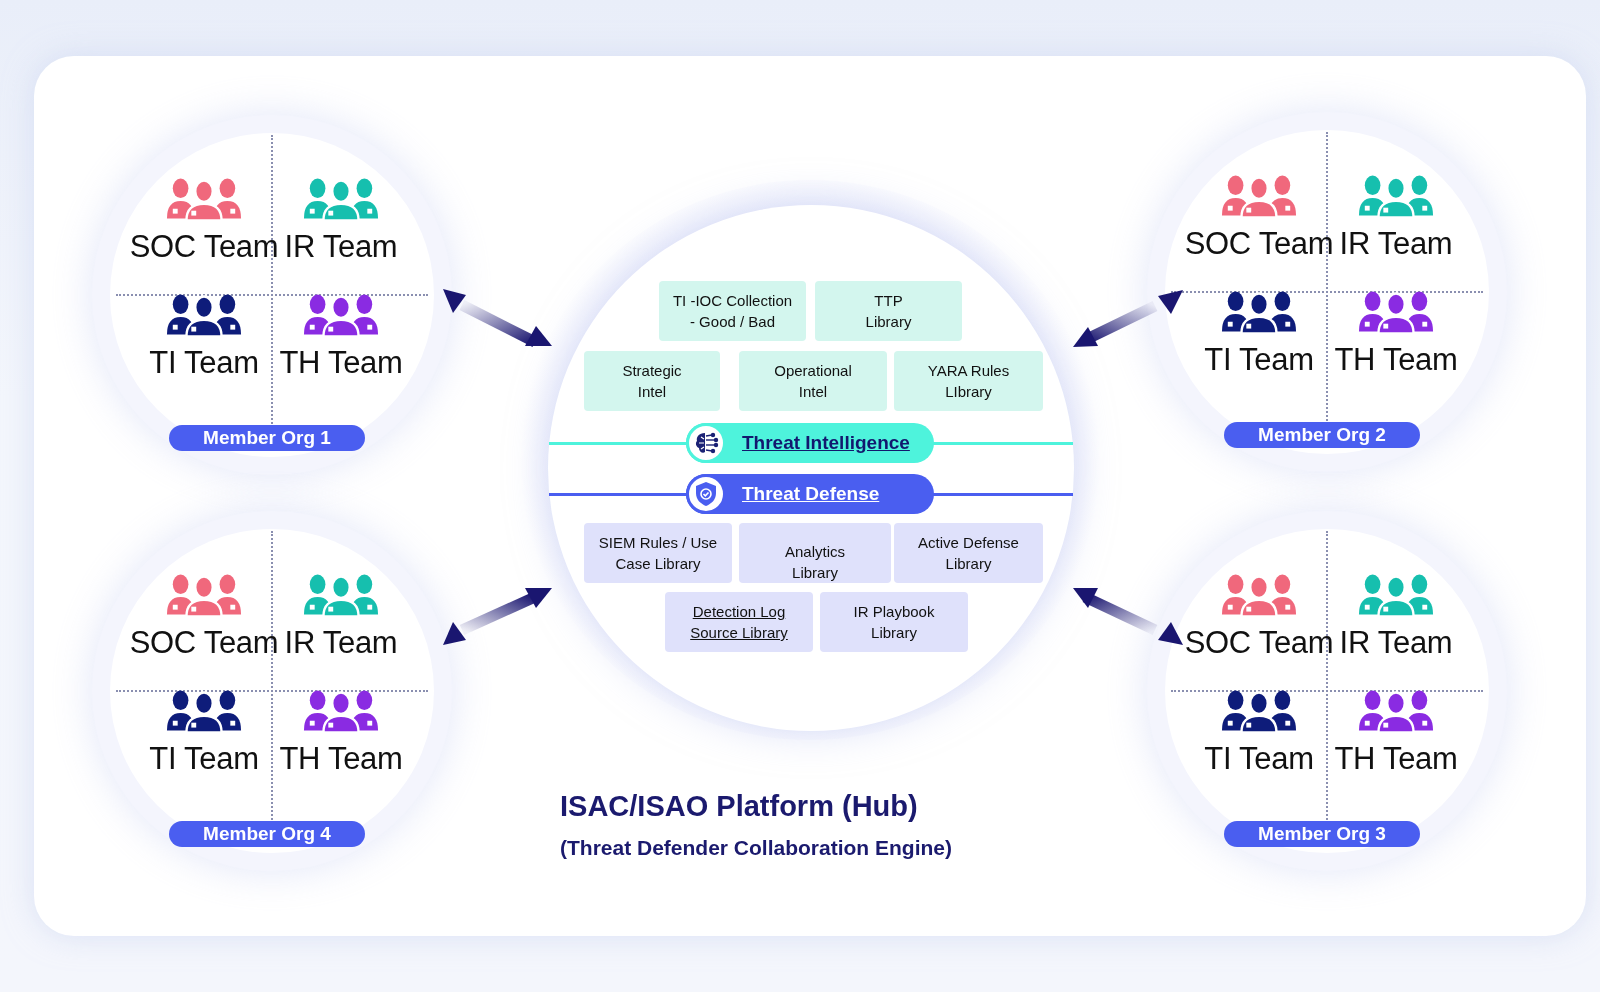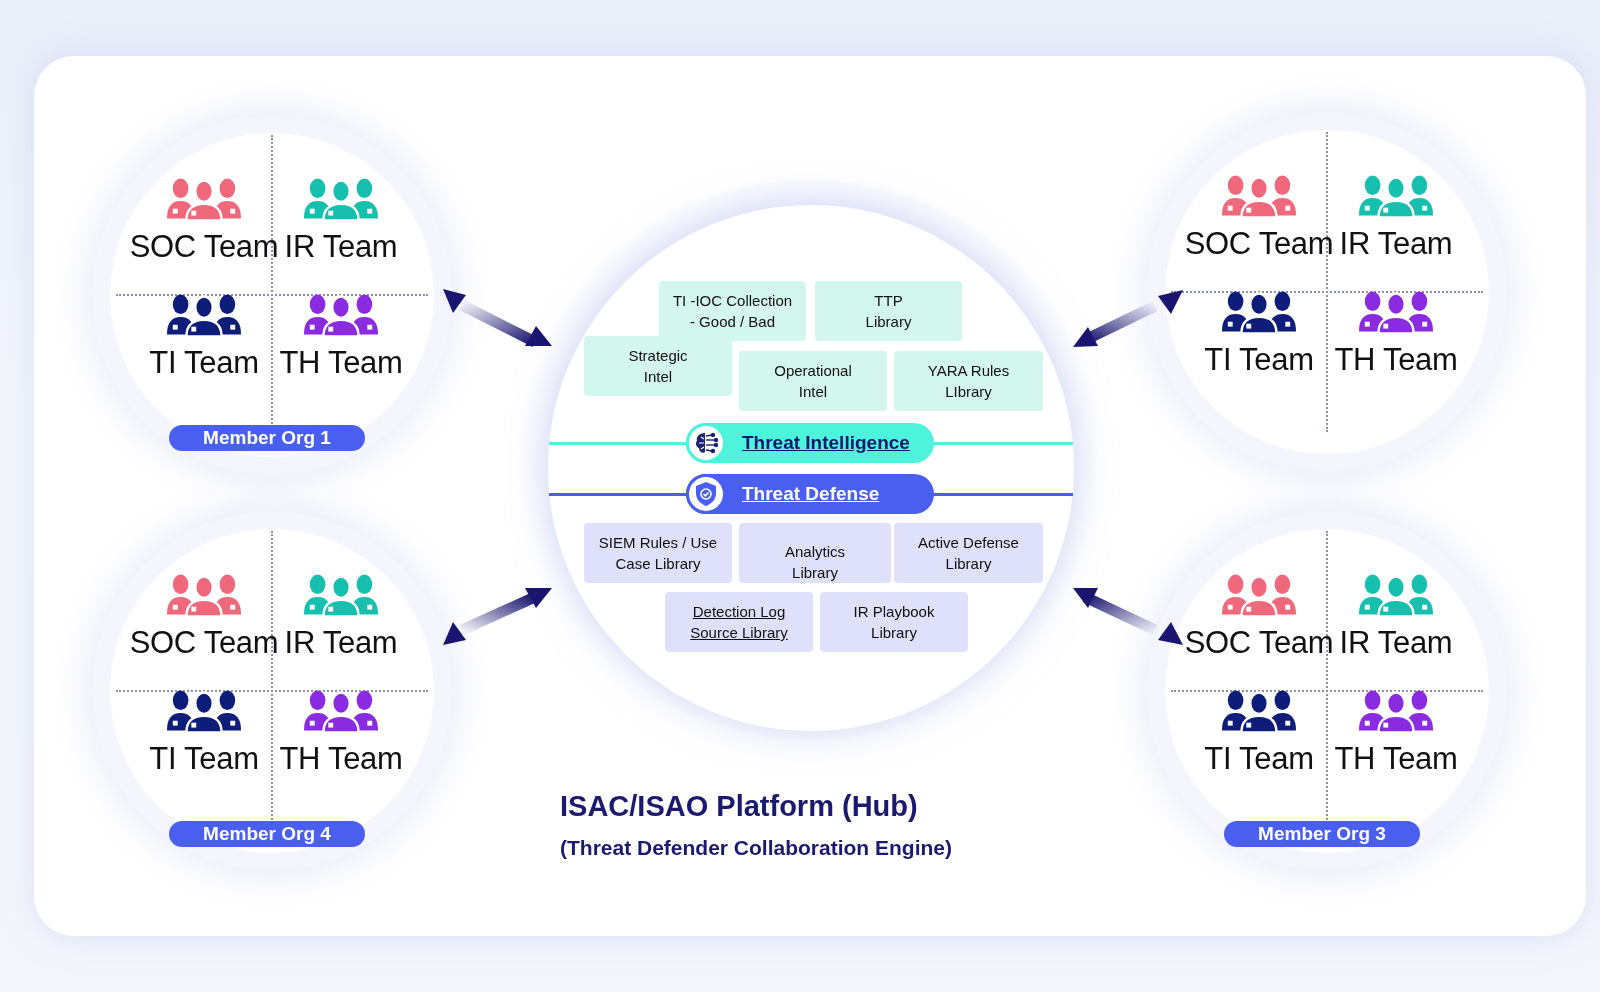--- a/index.html
+++ b/index.html
@@ -150,20 +150,21 @@
         <use href="#team-sym"></use>
       </svg>
       <div class="lbl">TI Team</div>
     </div>
     <div class="team" style="left:174px; top:178px;">
       <svg width="78" height="44" style="fill: rgb(138, 43, 226);">
         <use href="#team-sym"></use>
       </svg>
       <div class="lbl">TH Team</div>
     </div>
+    <div class="org-badge">Member Org  2</div>
   </div>
 <div id="org-3" class="org" style="left:92px; top:511px;">
     <div class="inner"></div>
     <div class="vline"></div>
     <div class="hline"></div>
     <div class="team" style="left:37px; top:62px;">
       <svg width="78" height="44" style="fill: rgb(240, 104, 124);">
         <use href="#team-sym"></use>
       </svg>
       <div class="lbl">SOC Team</div>
@@ -228,21 +229,21 @@
       <div>- Good / Bad</div>
     </div>
 </div>
 <div class="box ti-box" style="left:815px; top:281px; width:147px;">
   <div>
       <div>TTP</div>
       <div>Library</div>
     </div>
 </div>
 
-<div class="box ti-box" style="left:584px; top:336px; width:148px;">
+<div class="box ti-box" style="left:584px; top:351px; width:136px;">
   <div>
       <div>Strategic</div>
       <div>Intel</div>
     </div>
 </div>
 <div class="box ti-box" style="left:739px; top:351px; width:148px;">
   <div>
       <div>Operational</div>
       <div>Intel</div>
     </div>

